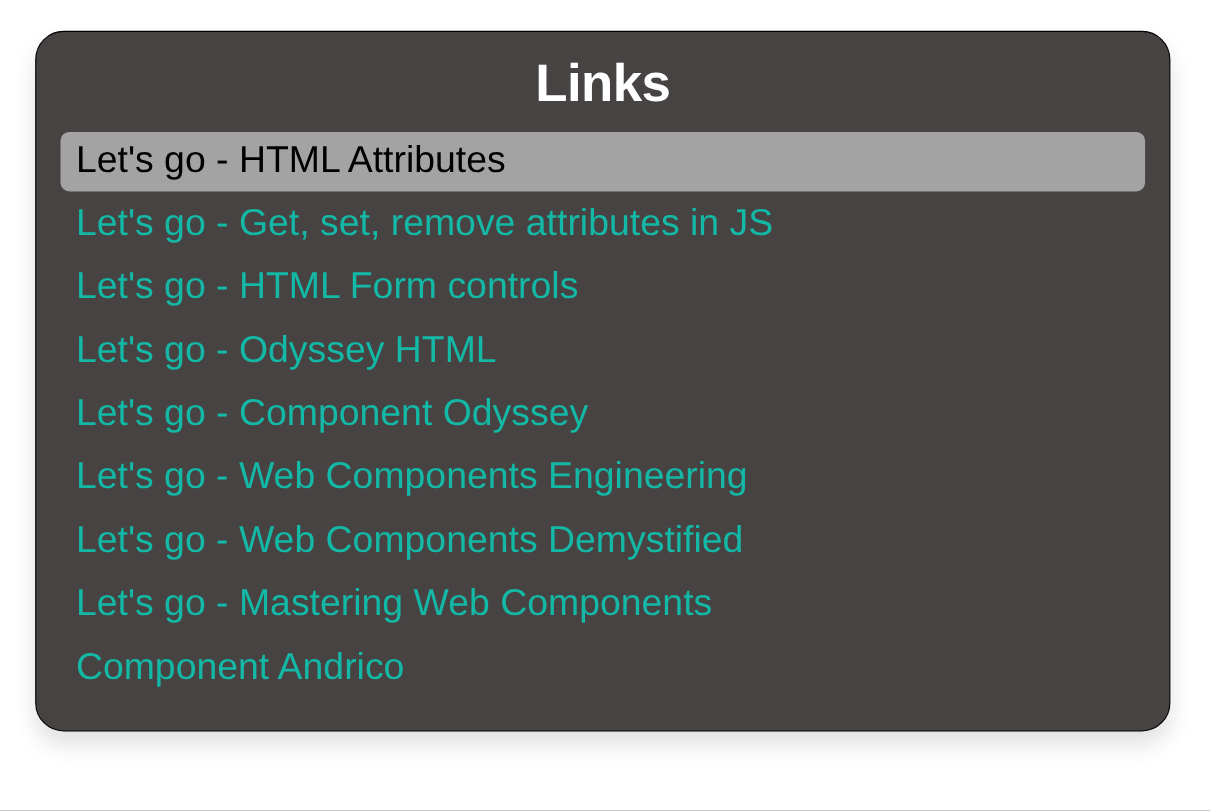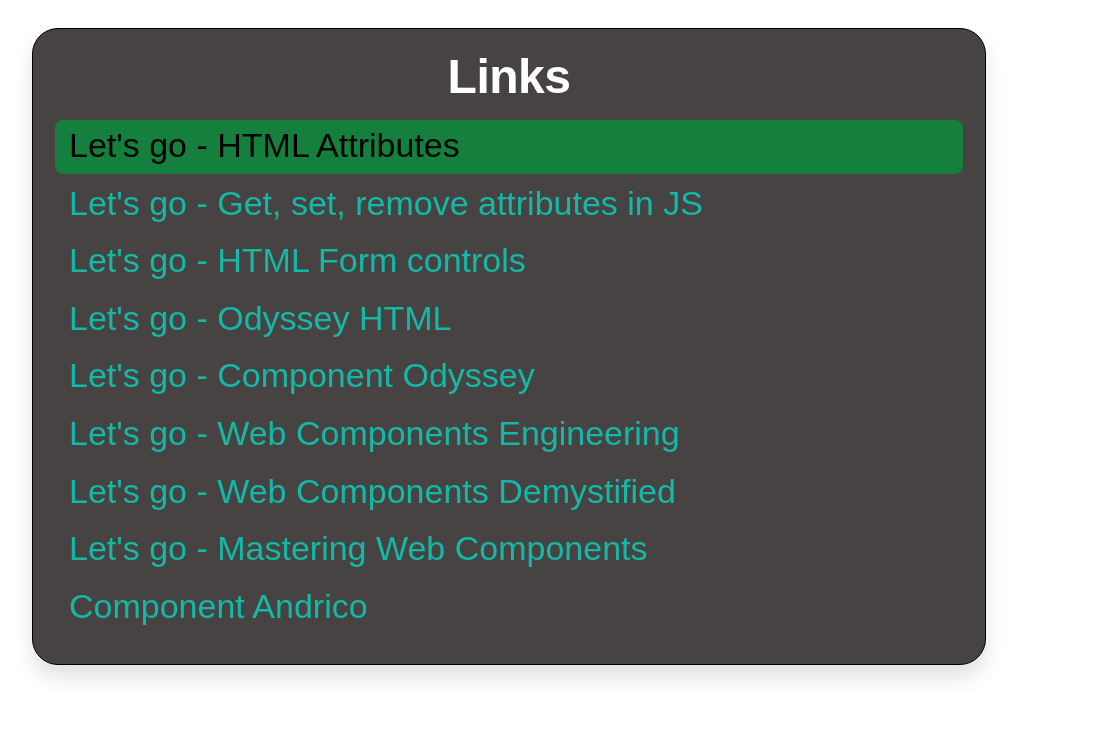--- a/index.html
+++ b/index.html
@@ -16,21 +16,21 @@
       display: flex;
       align-items: flex-start;
       justify-content: flex-start;
       padding: 28px 32px;
     }
 
     .panel {
       background: #474342;
       border: 1px solid #000;
       border-radius: 26px;
-      width: 954px;
+      width: 1032px;
       padding: 20px 22px 30px 22px;
       box-shadow: 0 12px 20px rgba(0,0,0,0.12);
     }
 
     .panel-title {
       color: #ffffff;
       text-align: center;
       font-size: 48px;
       font-weight: 800;
       letter-spacing: -0.5px;
@@ -47,21 +47,21 @@
     .link-item {
       font-size: 34px;
       line-height: 1.4;
       color: #14b8a6;
       padding: 2px 14px 4px 14px;
       border-radius: 8px;
       cursor: pointer;
     }
 
     .link-item.selected {
-      background: #15803d;
+      background: #a3a3a3;
       color: #000000;
     }
   </style>
 </head>
 <body>
 
 <div class="panel">
   <h1 class="panel-title">Links</h1>
   <ul class="links-list">
     <li class="link-item selected">Let's go - HTML Attributes</li>

